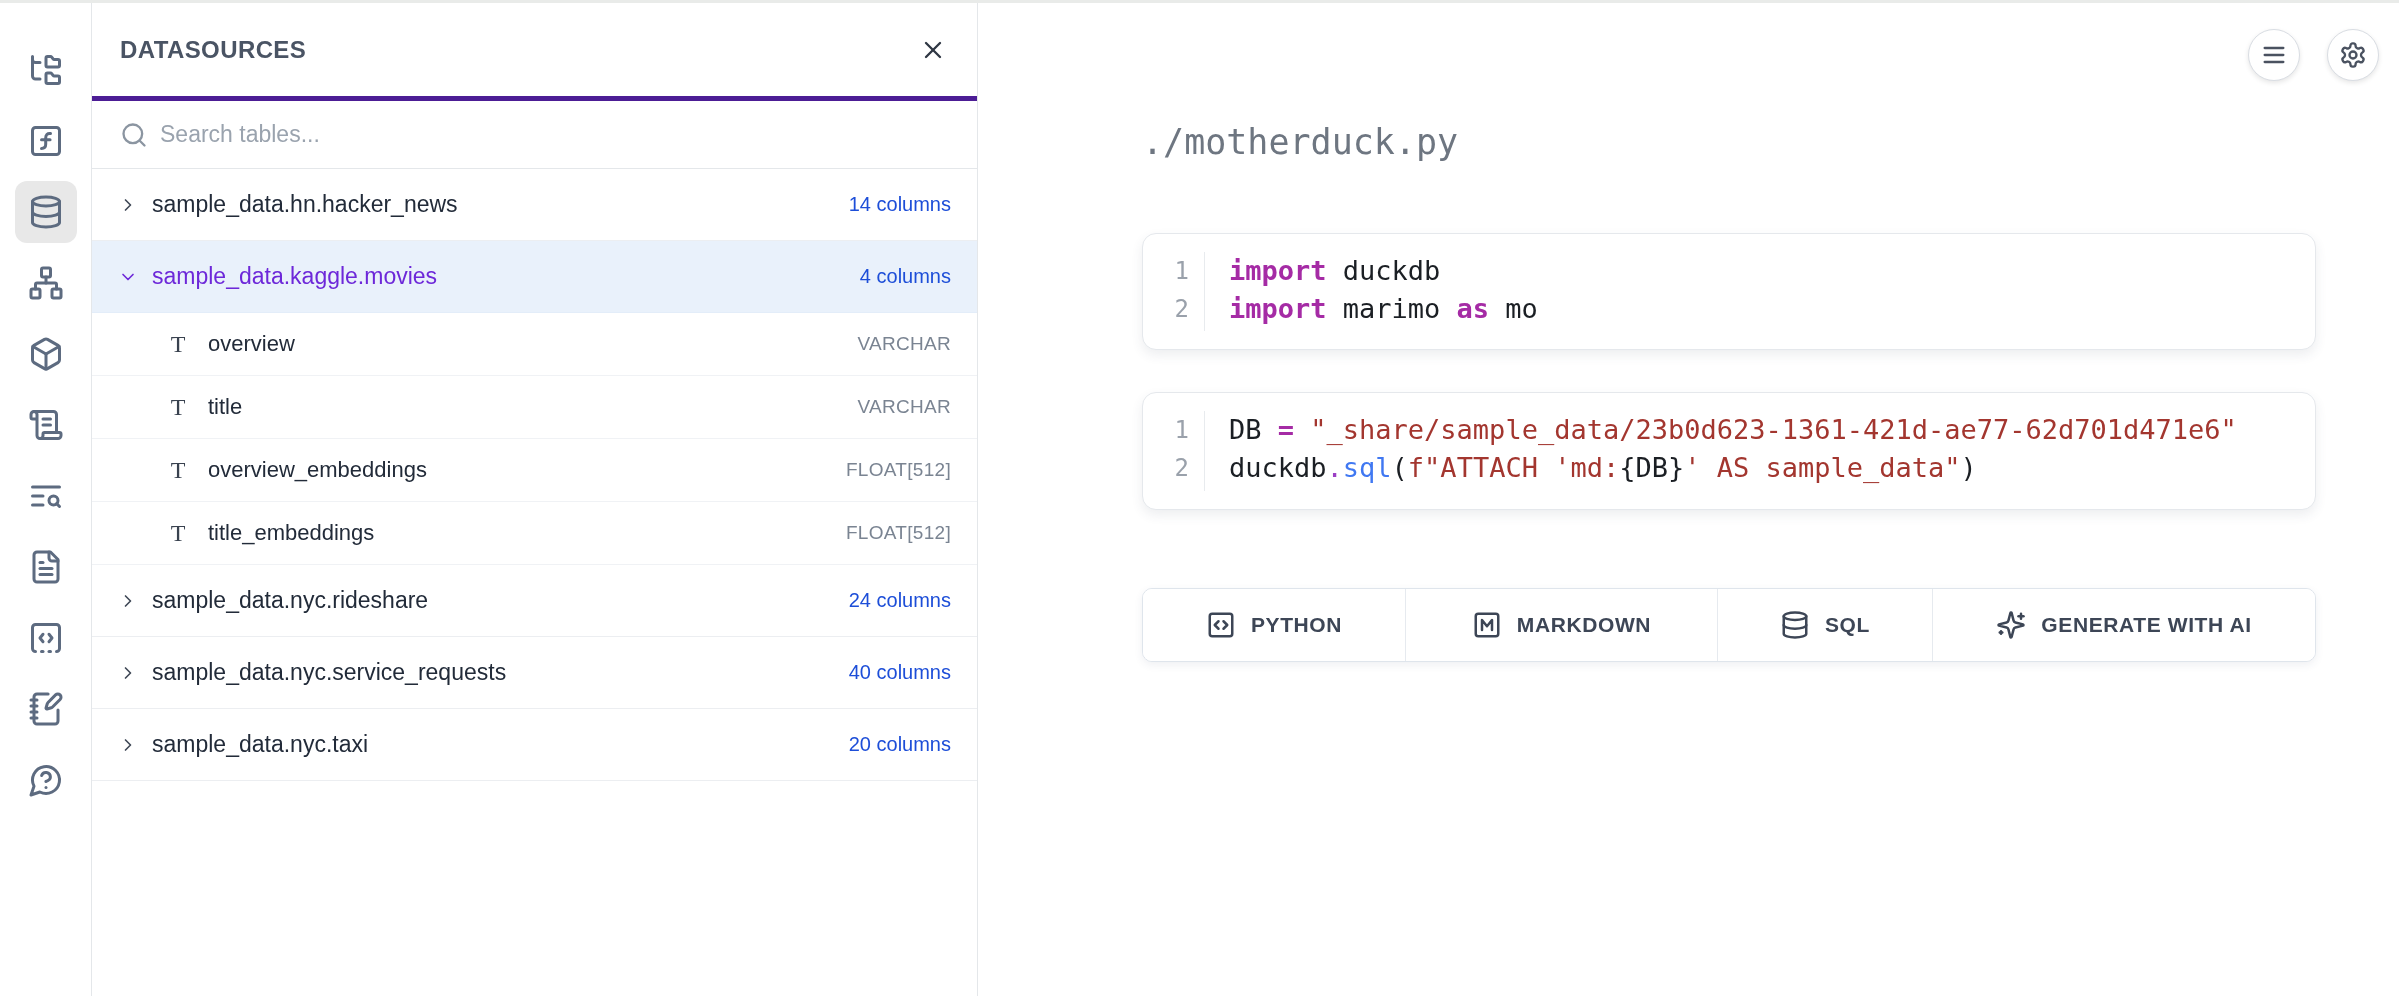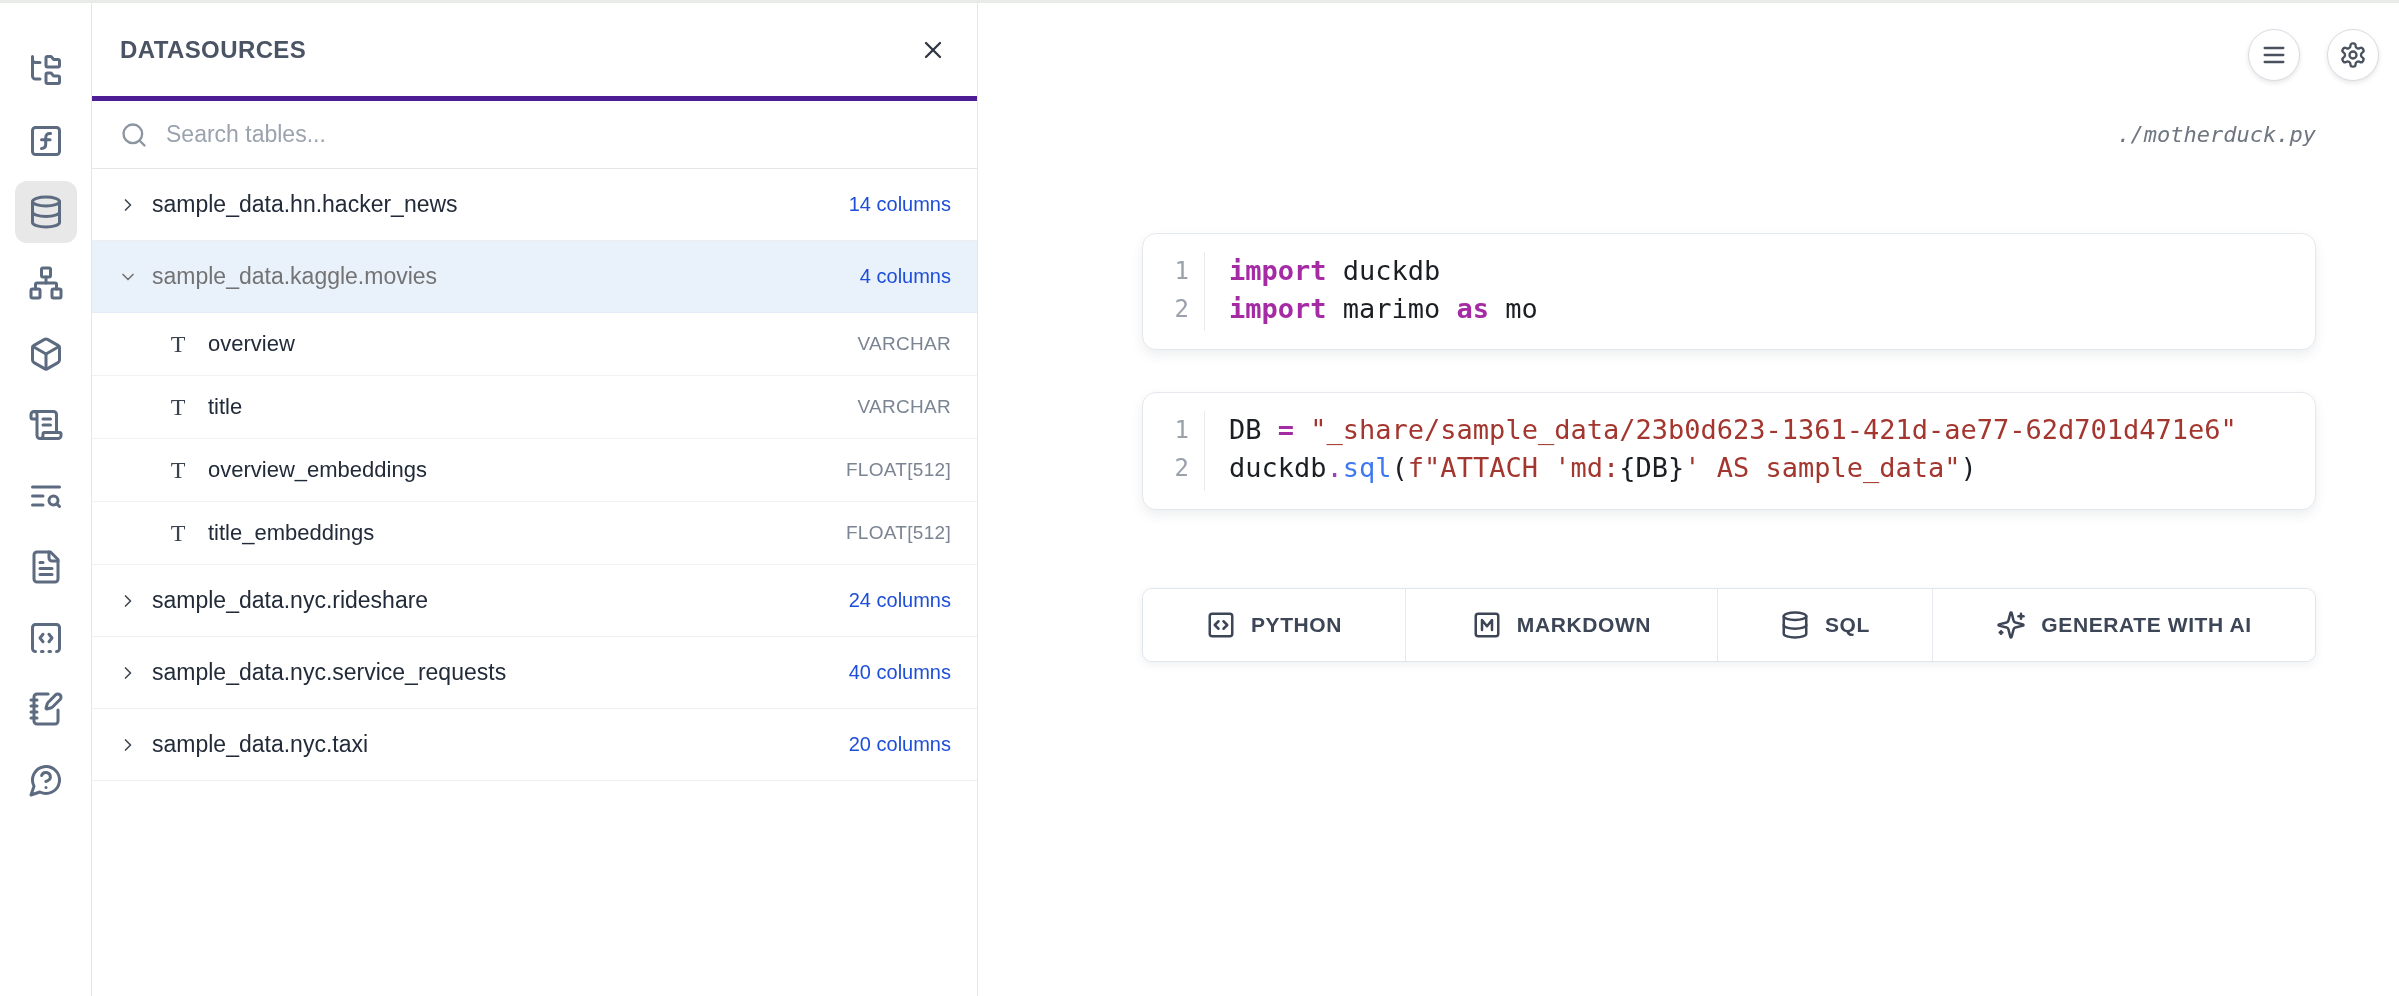--- a/index.html
+++ b/index.html
@@ -16,43 +16,43 @@
   .side-btn.selected { background:#e8e8e8; }
 
   
   .panel { position:absolute; top:3px; left:92px; width:886px; bottom:0;
     background:#fff; border-right:1px solid #e4e7ea; }
   .panel-header { height:98px; border-bottom:5px solid #4c1d95; display:flex;
     align-items:center; padding:0 30px 0 28px; }
   .panel-title { font-size:24px; font-weight:700; color:#4a5464; letter-spacing:.4px; }
   .close-btn { margin-left:auto; color:#2f3744; cursor:pointer; display:flex; }
   .search-row { height:68px; border-bottom:1px solid #e4e7ea; display:flex;
-    align-items:center; padding:0 28px; gap:18px; color:#8b95a1;justify-content:space-between; }
+    align-items:center; padding:0 28px; gap:12px; color:#8b95a1;justify-content:space-between; }
   .search-row input { border:none; outline:none; flex:1; font-size:23px; color:#333c49;
     font-family:"Liberation Sans", sans-serif; background:transparent; }
   .search-row input::placeholder { color:#9aa3ae; }
 
   .table-row { height:72px; border-bottom:1px solid #eceef1; display:flex;
     align-items:center; padding:0 26px 0 26px; cursor:pointer; background:#fff; }
   .table-row .chev { display:flex; color:#3f4856; margin-right:14px; }
   .t-name { font-size:23px; color:#222b39; }
   .t-count { margin-left:auto; font-size:20px; color:#1d4ed8; }
   .table-row.selected { background:#e9f1fb; border-bottom-color:#e3edf9; }
-  .table-row.selected .t-name, .table-row.selected .chev { color:#737373; }
+  .table-row.selected .t-name, .table-row.selected .chev { color:#6d28d9; }
 
   .field-row { height:63px; border-bottom:1px solid #f0f2f5; display:flex;
     align-items:center; padding:0 26px 0 74px; cursor:pointer; background:#fff; }
   .f-t { font-family:"Liberation Serif", serif; font-size:24px; color:#39424f;
     margin-right:18px; width:24px; text-align:center; }
   .f-name { font-size:22px; color:#222b39; }
   .f-type { margin-left:auto; font-size:19px; color:#7a8492; letter-spacing:.3px; }
 
   
-  .file-title { position:absolute; top:122px; left:1142px; width:1174px; text-align:right;
-    font-family:"DejaVu Sans Mono", monospace; font-size:22px; color:#6e7681; cursor:pointer;font-style:italic; }
+  .file-title { position:absolute; top:122px; left:1142px; width:1174px; text-align:left;
+    font-family:"DejaVu Sans Mono", monospace; font-size:35px; color:#6e7681; cursor:pointer; }
 
   .cell { position:absolute; left:1142px; width:1174px; background:#fff;
     border:1px solid #e5e8ec; border-radius:14px;
     box-shadow:0 5px 12px rgba(60,70,90,.09); display:flex; padding:18px 0; }
   #cell-0 { top:233px; height:117px; }
   #cell-1 { top:392px; height:118px; }
   .gutter { width:62px; flex:0 0 62px; display:flex; flex-direction:column;
     align-items:flex-end; padding-right:15px; border-right:1px solid #e8ebee;
     color:#9aa1ab; font-family:"DejaVu Sans Mono", monospace; font-size:24px; line-height:38px; }
   .code { flex:1; padding-left:24px; font-family:"DejaVu Sans Mono", monospace;

